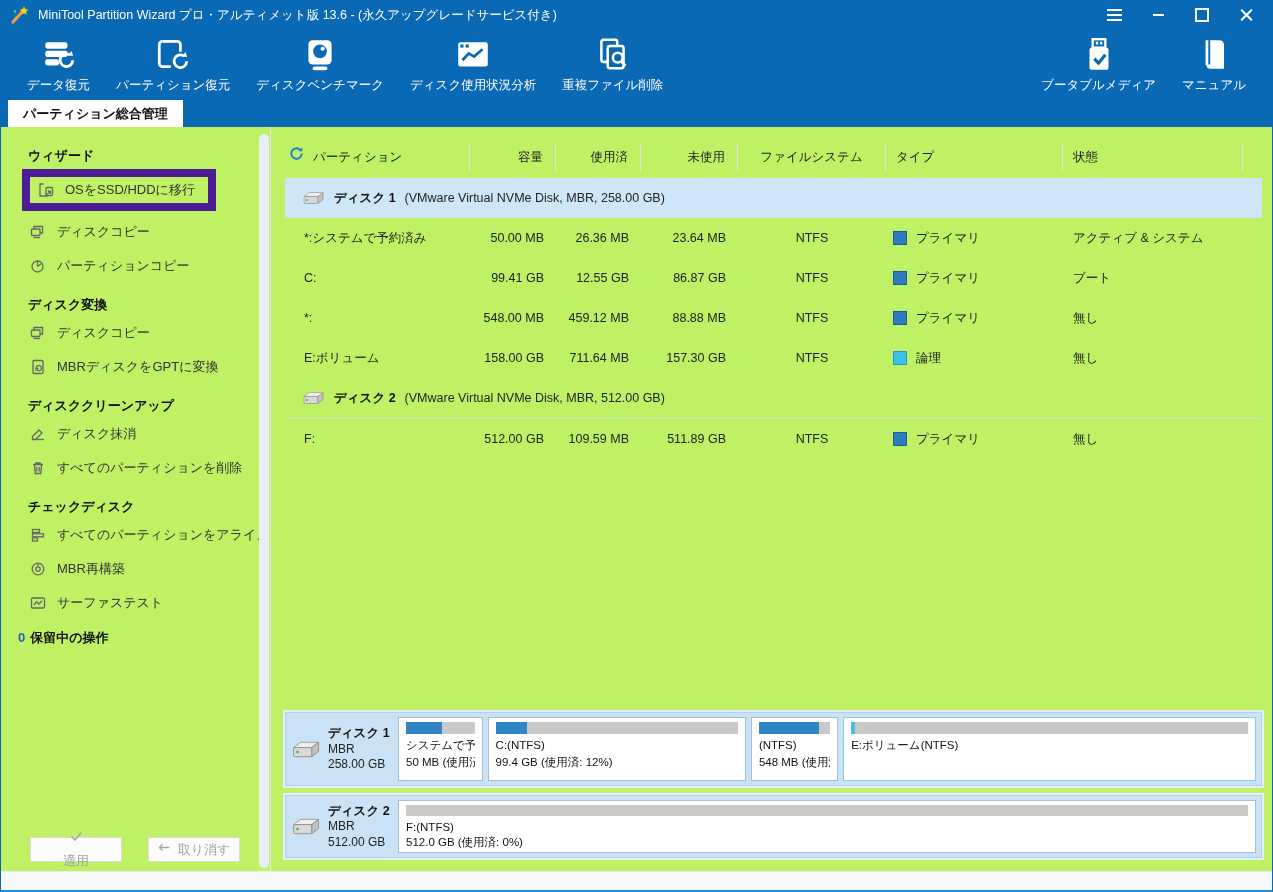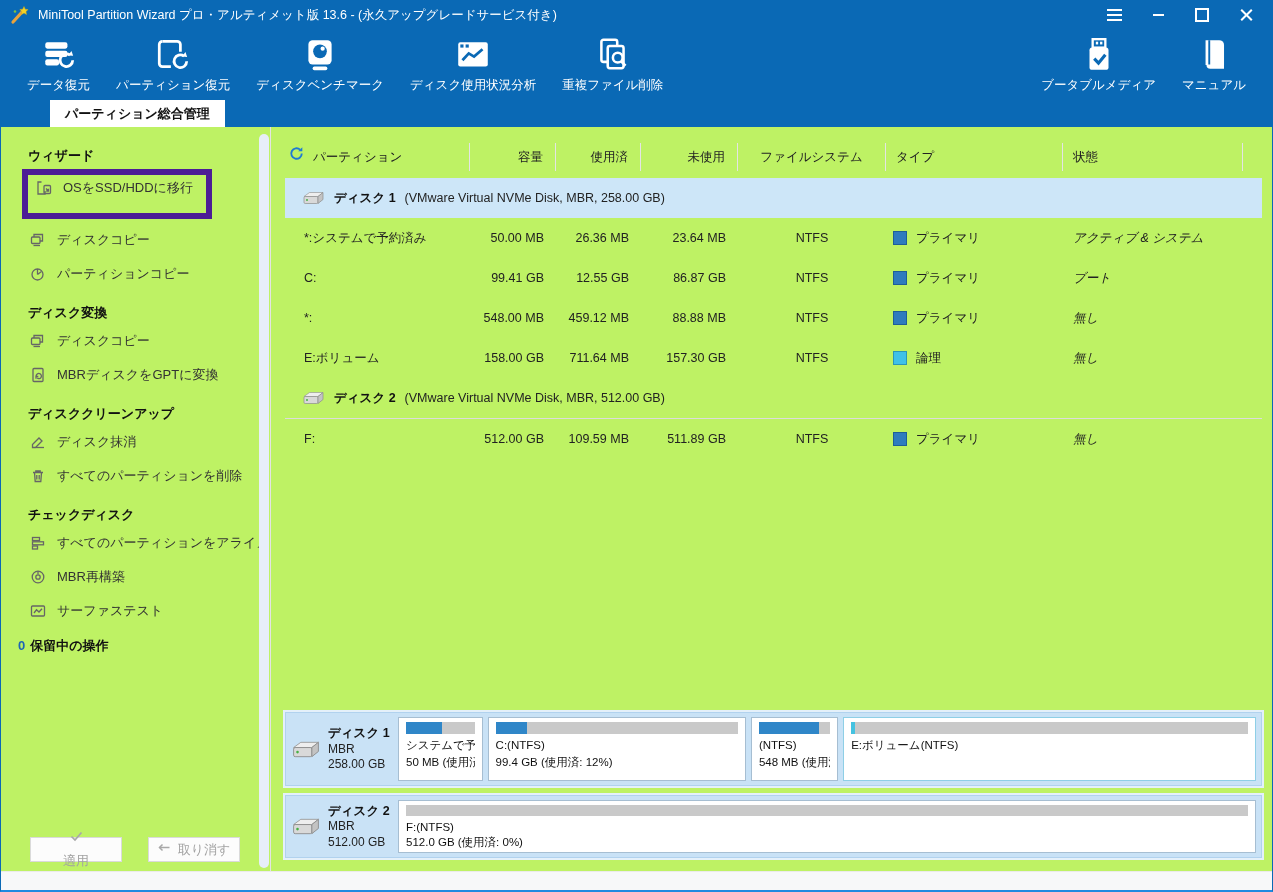--- a/index.html
+++ b/index.html
@@ -27,32 +27,32 @@
   .toolbar{position:absolute;left:0;top:30px;right:0;height:70px;background:#0a69b5;display:flex;align-items:flex-start;}
   .tgroup{display:flex;padding-left:14px;}
   .tgroup.right{margin-left:auto;padding-right:14px;}
   .titem{display:flex;flex-direction:column;align-items:center;padding:4px 13px 0;cursor:pointer;}
   .titem .tico{height:42px;display:flex;align-items:center;justify-content:center;}
   .titem .tlabel{color:#fff;font-size:12.5px;white-space:nowrap;margin-top:1px;}
 
   
   .tabband{position:absolute;left:0;top:100px;right:0;height:27px;background:#0a69b5;}
   .tab{position:absolute;left:8px;bottom:0;height:27px;line-height:27px;background:#fff;
-       padding:0 15px;font-size:13px;font-weight:bold;color:#111;white-space:nowrap;margin-left:42px;}
+       padding:0 15px;font-size:13px;font-weight:bold;color:#111;white-space:nowrap;}
 
   
   .content{position:absolute;left:0;top:127px;right:0;bottom:20px;display:flex;background:#bef264;}
 
   
   .sidebar{width:270px;position:relative;border-right:1px solid #e3e3e3;overflow:hidden;}
   .sec{margin-top:13px;}
   .sec:first-child{margin-top:20px;}
   .sec-title{font-size:13px;font-weight:bold;color:#111;margin:0 0 2px 28px;}
   .sitem{display:flex;align-items:center;gap:11px;height:34px;margin-left:30px;font-size:13px;color:#333;cursor:pointer;white-space:nowrap;}
-  .sitem.red-annot{height:26px;margin:4px 0 4px 22px;padding:0 13px 12px 8px;border:6px solid #4c1d95;width:max-content;}
+  .sitem.red-annot{height:26px;margin:4px 0 4px 22px;padding:0 13px 0 8px;border:8px solid #4c1d95;width:max-content;}
   .sicon{width:16px;height:16px;flex:0 0 16px;display:flex;}
   .pending{margin:9px 0 0 18px;font-size:13px;font-weight:bold;color:#111;}
   .pending .pcount{color:#1d66b5;margin-right:5px;}
   .side-scroll{position:absolute;top:7px;right:1px;width:10px;bottom:4px;background:#e7eef8;border-radius:5px;}
   .fbtn{position:absolute;bottom:10px;height:25px;width:92px;display:flex;align-items:center;justify-content:center;gap:7px;
         background:#fcfcfc;border:1px solid #dadada;color:#a2a2a2;font-size:13px;font-family:inherit;cursor:default;}
   .fbtn.apply{left:30px;flex-direction:column;} .fbtn.undo{left:148px;}
 
   
   .main{flex:1;position:relative;overflow:hidden;}
@@ -68,21 +68,21 @@
   .drow.sel{background:#cde6f8;}
   .drow.d2{border-bottom:1px solid #dcdcdc;}
   .dname{font-weight:bold;color:#111;}
   .ddetail{color:#222;}
   .trow{height:40px;font-size:12.5px;color:#222;}
   .c{white-space:nowrap;overflow:hidden;}
   .c.name{padding-left:19px;}
   .c.num{text-align:right;padding-right:12px;}
   .c.ctr{text-align:center;}
   .c.type{display:flex;align-items:center;gap:9px;padding-left:7px;}
-  .c.st{padding-left:10px;font-style:italic;}
+  .c.st{padding-left:10px;}
   .sq{width:12px;height:12px;flex:0 0 12px;}
   .sq-p{background:#2e7cbe;border:1px solid #1d5f98;}
   .sq-l{background:#3ec1e8;border:1px solid #2a96b8;}
 
   
   .diskmap{position:absolute;left:14px;right:11px;bottom:14px;}
   .strip{display:flex;background:#c9e2f6;border:1px solid #b1d2ee;box-shadow:0 0 0 2px #e4f0fa;}
   .strip.s1{height:72px;margin-bottom:9px;}
   .strip.s2{height:61px;}
   .slabel{width:102px;flex:0 0 102px;display:flex;align-items:center;gap:7px;padding-left:5px;}

